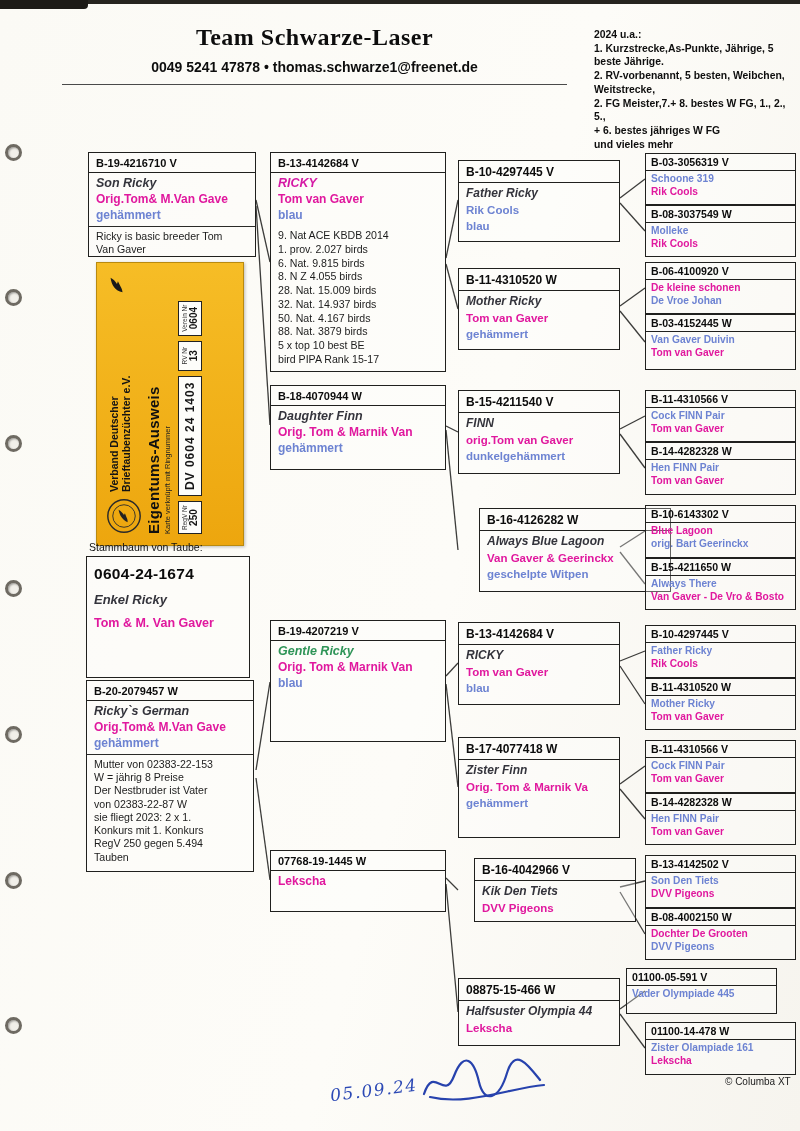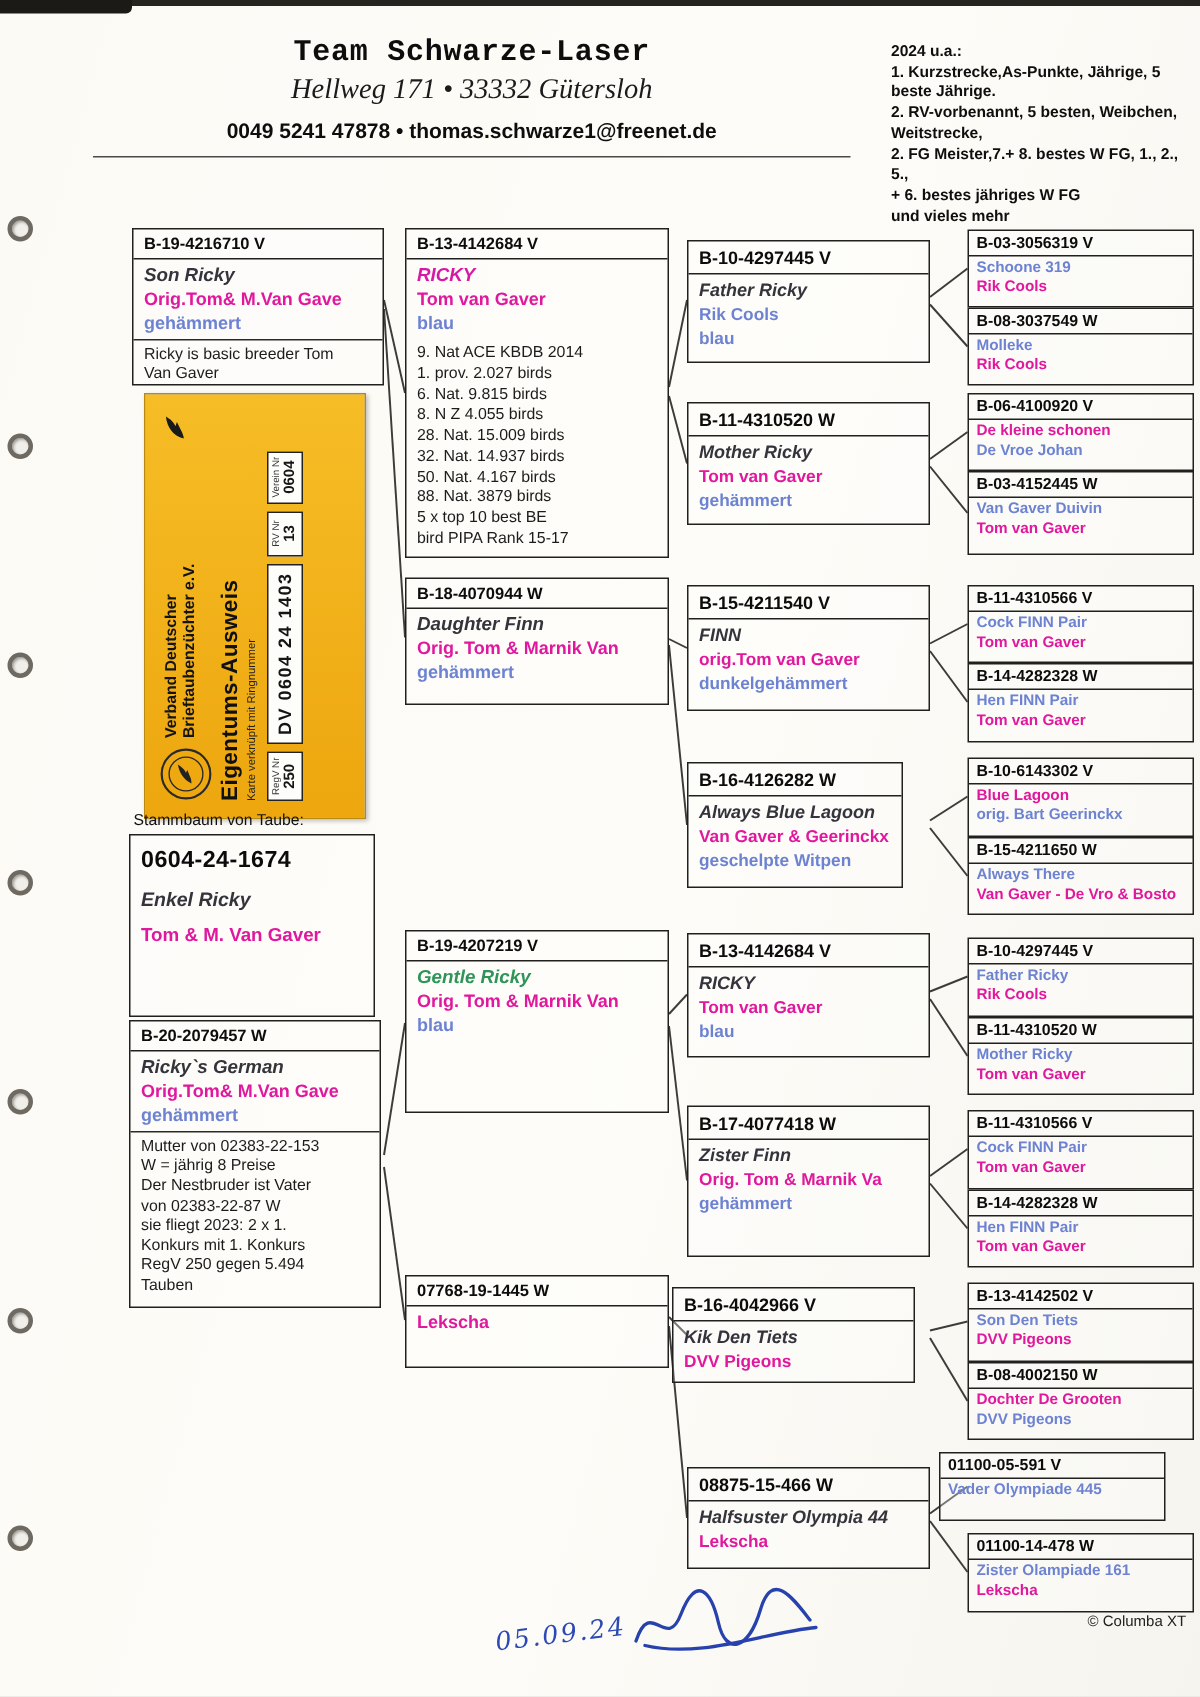--- a/index.html
+++ b/index.html
@@ -3,21 +3,21 @@
 <meta charset="utf-8">
 <style>
   *{margin:0;padding:0;box-sizing:border-box}
   html,body{width:800px;height:1131px}
   body{background:#e9e7e1;font-family:"Liberation Sans",sans-serif;color:#151515}
   .page{position:relative;width:800px;height:1131px;background:linear-gradient(105deg,#fbfaf5 0%,#fdfcf8 55%,#f6f4ee 100%);overflow:hidden}
   .scan-top{position:absolute;top:0;left:0;width:100%;height:4px;background:#26241f}
   .scan-top-left{position:absolute;top:0;left:0;width:88px;height:9px;background:#1c1a16;border-radius:0 0 4px 0}
   .hole{position:absolute;left:5px;width:17px;height:17px;border-radius:50%;background:#f1efe9;border:3px solid #6e6a62;box-shadow:inset 1px 1px 2px rgba(0,0,0,.35)}
   .header{position:absolute;left:62px;top:24px;width:505px;text-align:center;border-bottom:1.5px solid #4a4a4a;padding-bottom:9px}
-  .header .title{font-family:Liberation Mono, monospace;font-weight:700;font-size:20px;letter-spacing:.5px;color:#0d0d0d}
+  .header .title{font-family:Liberation Serif, serif;font-weight:700;font-size:24px;letter-spacing:.5px;color:#0d0d0d}
   .header .addr{font-family:"Liberation Serif",serif;font-style:italic;font-size:19px;margin-top:2px;color:#1b1b1b}
   .header .contact{font-weight:700;font-size:14px;margin-top:8px;color:#0d0d0d}
   .achv{position:absolute;left:594px;top:28px;width:202px;font-size:10.4px;font-weight:700;line-height:1.32;white-space:pre-line;color:#0e0e0e}
   .pbox{position:absolute;border:1.6px solid #20201e;padding:3px 7px;background:rgba(255,255,255,.3)}
   .ring{font-size:11px;font-weight:700;color:#0c0c0c;border-bottom:1.4px solid #20201e;margin:0 -7px 3px;padding:1px 7px 3px}
   .name{font-size:12.5px;font-weight:700;font-style:italic;color:#34343c;margin-top:1px}
   .name.m{color:#d519a5}
   .name.g{color:#2e9457}
   .line{font-size:12px;font-weight:700;margin-top:2px}
   .t-magenta{color:#e0189e}
@@ -66,21 +66,20 @@
   <div class="hole" style="top:144px"></div>
   <div class="hole" style="top:289px"></div>
   <div class="hole" style="top:435px"></div>
   <div class="hole" style="top:580px"></div>
   <div class="hole" style="top:726px"></div>
   <div class="hole" style="top:872px"></div>
   <div class="hole" style="top:1017px"></div>
 
   <div class="header">
     <div class="title">Team Schwarze-Laser</div>
-    <div class="addr">Hellweg 171 • 33332 Gütersloh</div>
     <div class="contact">0049 5241 47878 • thomas.schwarze1@freenet.de</div>
   </div>
 
   <div class="achv">2024 u.a.:
 1. Kurzstrecke,As-Punkte, Jährige, 5
 beste Jährige.
 2. RV-vorbenannt, 5 besten, Weibchen,
 Weitstrecke,
 2. FG Meister,7.+ 8. bestes W FG, 1., 2.,
 5.,
@@ -239,42 +238,42 @@
     <div class="line t-blue">gehämmert</div>
   </div>
 
   <div class="pbox g3" style="left:458px;top:390px;width:162px;height:84px">
     <div class="ring">B-15-4211540 V</div>
     <div class="name">FINN</div>
     <div class="line t-magenta">orig.Tom van Gaver</div>
     <div class="line t-blue">dunkelgehämmert</div>
   </div>
 
-  <div class="pbox g3" style="left:458px;top:508px;width:144px;height:84px">
+  <div class="pbox g3" style="left:479px;top:508px;width:192px;height:84px">
     <div class="ring">B-16-4126282 W</div>
     <div class="name">Always Blue Lagoon</div>
     <div class="line t-magenta">Van Gaver &amp; Geerinckx</div>
     <div class="line t-blue">geschelpte Witpen</div>
   </div>
 
   <div class="pbox g3" style="left:458px;top:622px;width:162px;height:83px">
     <div class="ring">B-13-4142684 V</div>
     <div class="name">RICKY</div>
     <div class="line t-magenta">Tom van Gaver</div>
     <div class="line t-blue">blau</div>
   </div>
 
   <div class="pbox g3" style="left:458px;top:737px;width:162px;height:101px">
     <div class="ring">B-17-4077418 W</div>
     <div class="name">Zister Finn</div>
     <div class="line t-magenta">Orig. Tom &amp; Marnik Va</div>
     <div class="line t-blue">gehämmert</div>
   </div>
 
-  <div class="pbox g3" style="left:448px;top:858px;width:162px;height:64px">
+  <div class="pbox g3" style="left:474px;top:858px;width:162px;height:64px">
     <div class="ring">B-16-4042966 V</div>
     <div class="name">Kik Den Tiets</div>
     <div class="line t-magenta">DVV Pigeons</div>
   </div>
 
   <div class="pbox g3" style="left:458px;top:978px;width:162px;height:68px">
     <div class="ring">08875-15-466 W</div>
     <div class="name">Halfsuster Olympia 44</div>
     <div class="line t-magenta">Lekscha</div>
   </div>

